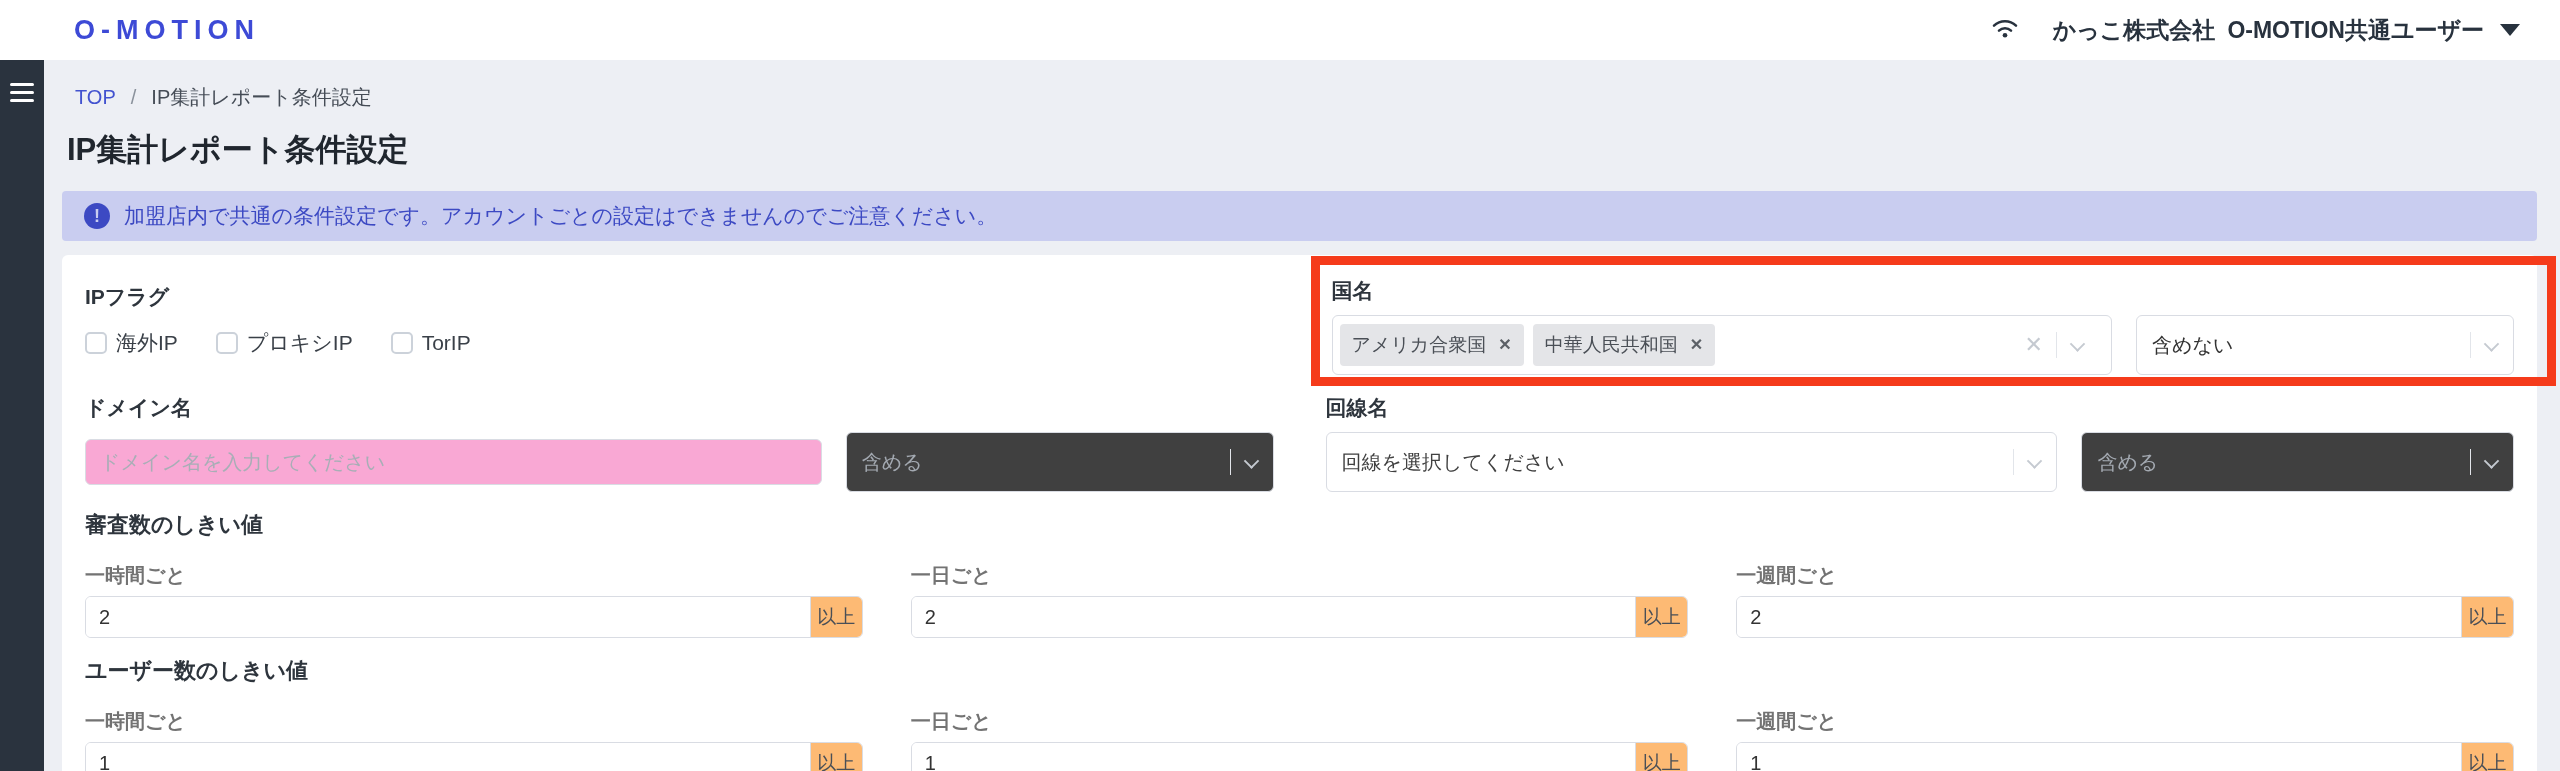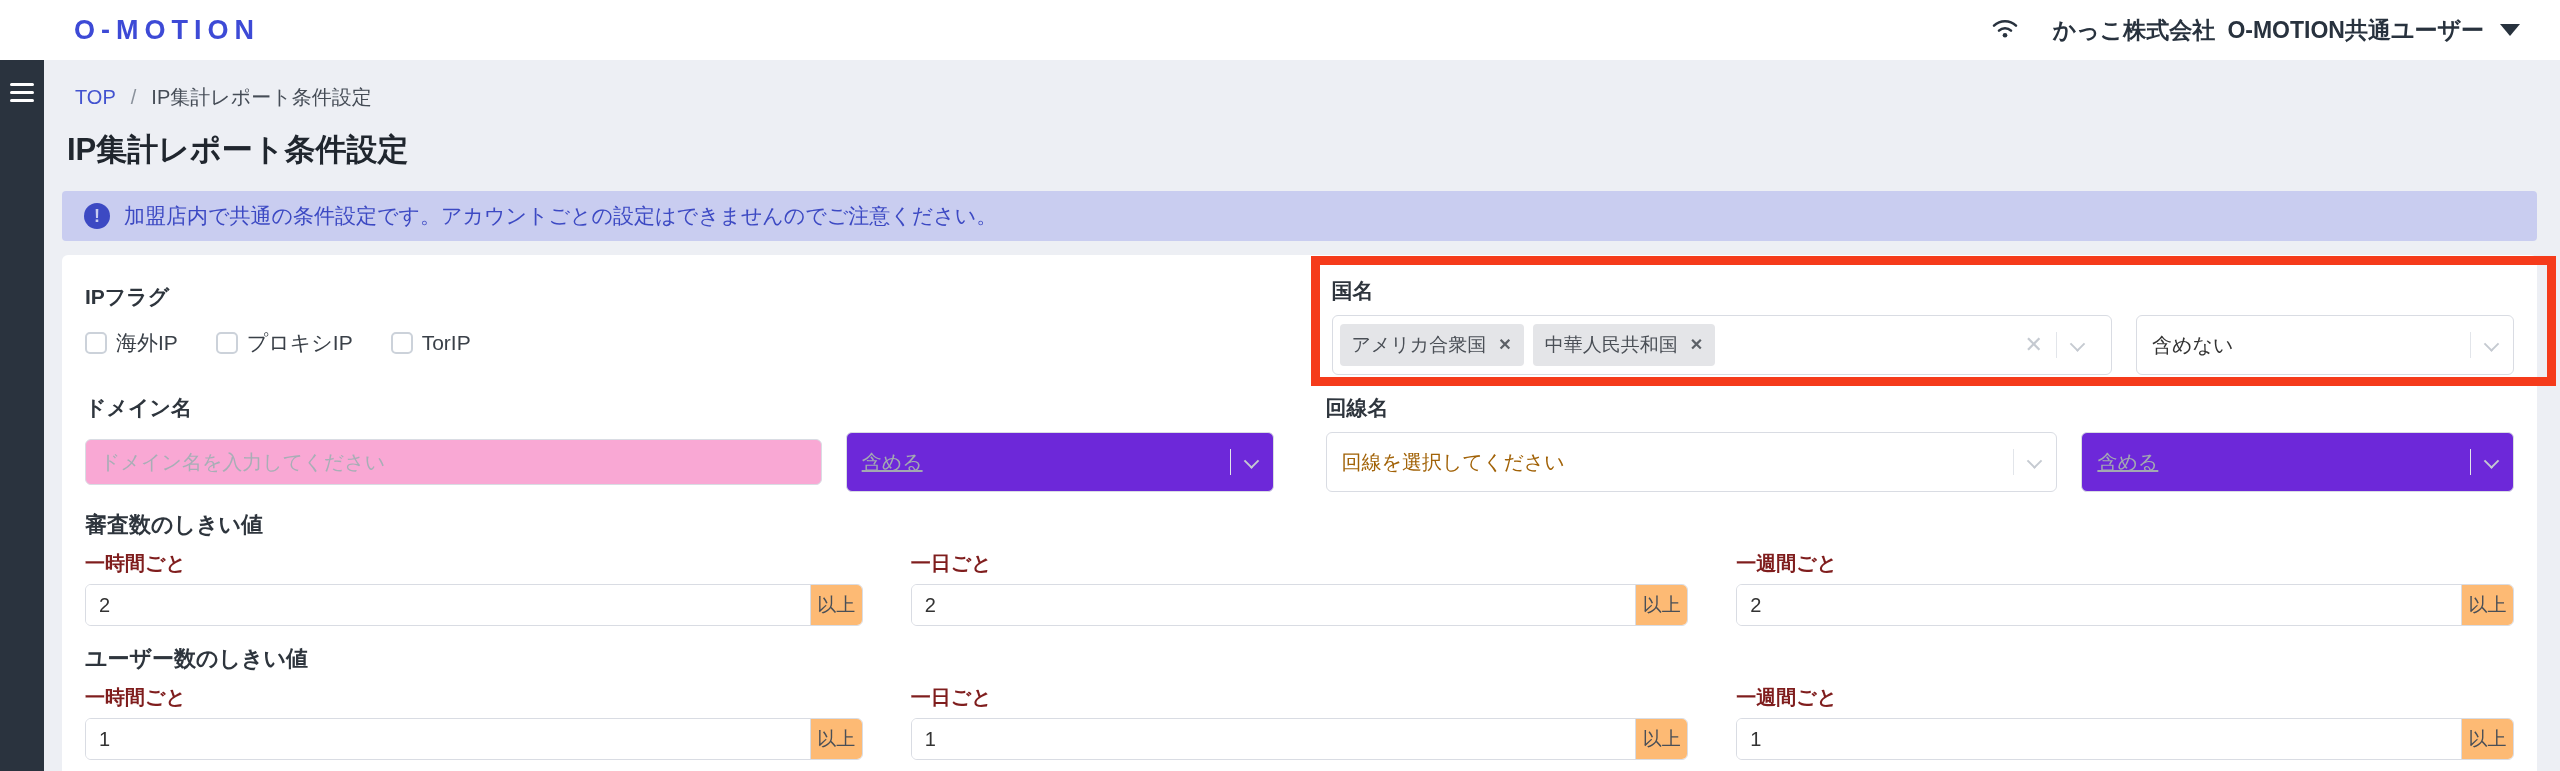--- a/index.html
+++ b/index.html
@@ -47,35 +47,35 @@
   .divider { width: 1px; height: 26px; background: #e2e5ea; margin-right: 15px; }
   .chev { width: 11px; height: 11px; border-left: 2.5px solid #c5cad1; border-bottom: 2.5px solid #c5cad1; transform: rotate(-45deg) translate(1px,-1px); margin-right: 16px; cursor: pointer; }
   .clear-x { color: #c5cad1; font-size: 22px; margin-right: 13px; cursor: pointer; line-height: 1; }
 
   .multiselect { flex: 1; padding: 0 12px 0 7px; gap: 9px; }
   .tag { background: #e4e5e8; border-radius: 4px; padding: 8px 12px; font-size: 19px; color: #4a4f56; display: flex; align-items: center; gap: 12px; flex: none; }
   .tag-x { font-weight: 700; color: #5c6167; font-size: 16px; cursor: pointer; line-height: 1; }
 
   .select { padding-left: 15px; font-size: 20px; color: #333; cursor: pointer; }
   .select.fixed { width: 378px; flex: none; }
-  .select.muted { background: #6d28d9; color: #a3a9b1; text-decoration: underline; }
-  .ph { color: #a16207; }
+  .select.muted { background: #404040; color: #a3a9b1; }
+  .ph { color: #404040; }
 
   .text-input { flex: 1.72; height: 46px; border: 1px solid #d9dce3; border-radius: 6px; padding: 0 14px; font-size: 20px; color: #333; outline: none; background: #f9a8d4; font-family: inherit; }
   .text-input::placeholder { color: #a8aeb6; }
   .flex-grow-lg { flex: 1.72; }
   .flex-grow-sm { flex: 1; }
 
   
   .red-highlight { border: 9px solid #f53b1b; margin: -27px -42px 0 -15px; padding: 12px 33px 2px 12px; }
 
   
   .section-label { font-size: 22px; font-weight: 700; color: #2e353d; margin: 18px 0 10px; }
   .triple { display: grid; grid-template-columns: 1fr 1fr 1fr; column-gap: 48px; }
-  .sub-label { font-size: 20px; font-weight: 700; color: #7f1d1d; margin-bottom: 7px; }
+  .sub-label { font-size: 20px; font-weight: 700; color: #737373; margin-bottom: 7px; margin-top: 12px; }
   .num-group { display: flex; height: 42px; border: 1px solid #d9dce3; border-radius: 6px; overflow: hidden; background: #fff; }
   .num-input { flex: 1; border: none; outline: none; padding: 0 13px; font-size: 20px; color: #333; font-family: inherit; min-width: 0; }
   .num-suffix { width: 52px; background: #fdba74; border-left: 1px solid #d9dce3; display: flex; align-items: center; justify-content: center; font-size: 19px; color: #494f57; flex: none; }
 
   .submit-row { display: flex; justify-content: center; margin-top: 14px; }
   .submit-btn { min-width: 82px; height: 42px; padding: 0 18px; background: #3d4bc7; color: #fff; border: none; border-radius: 6px; font-size: 21px; cursor: pointer; font-family: inherit; }
 
   .row-gap { margin-top: 8px; }
 </style>
 </head>

